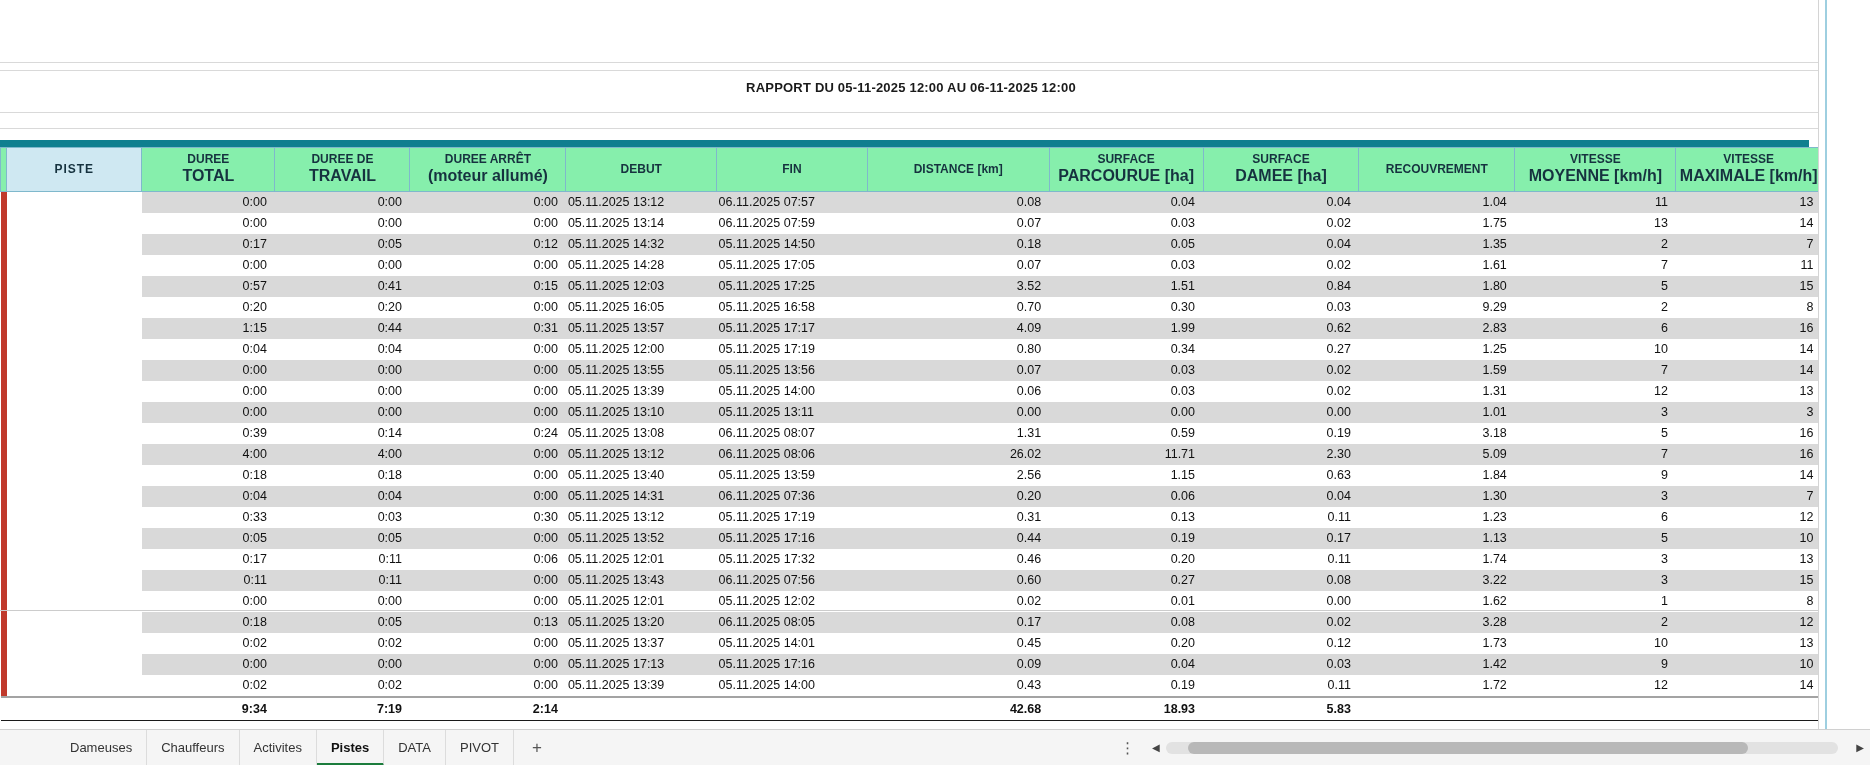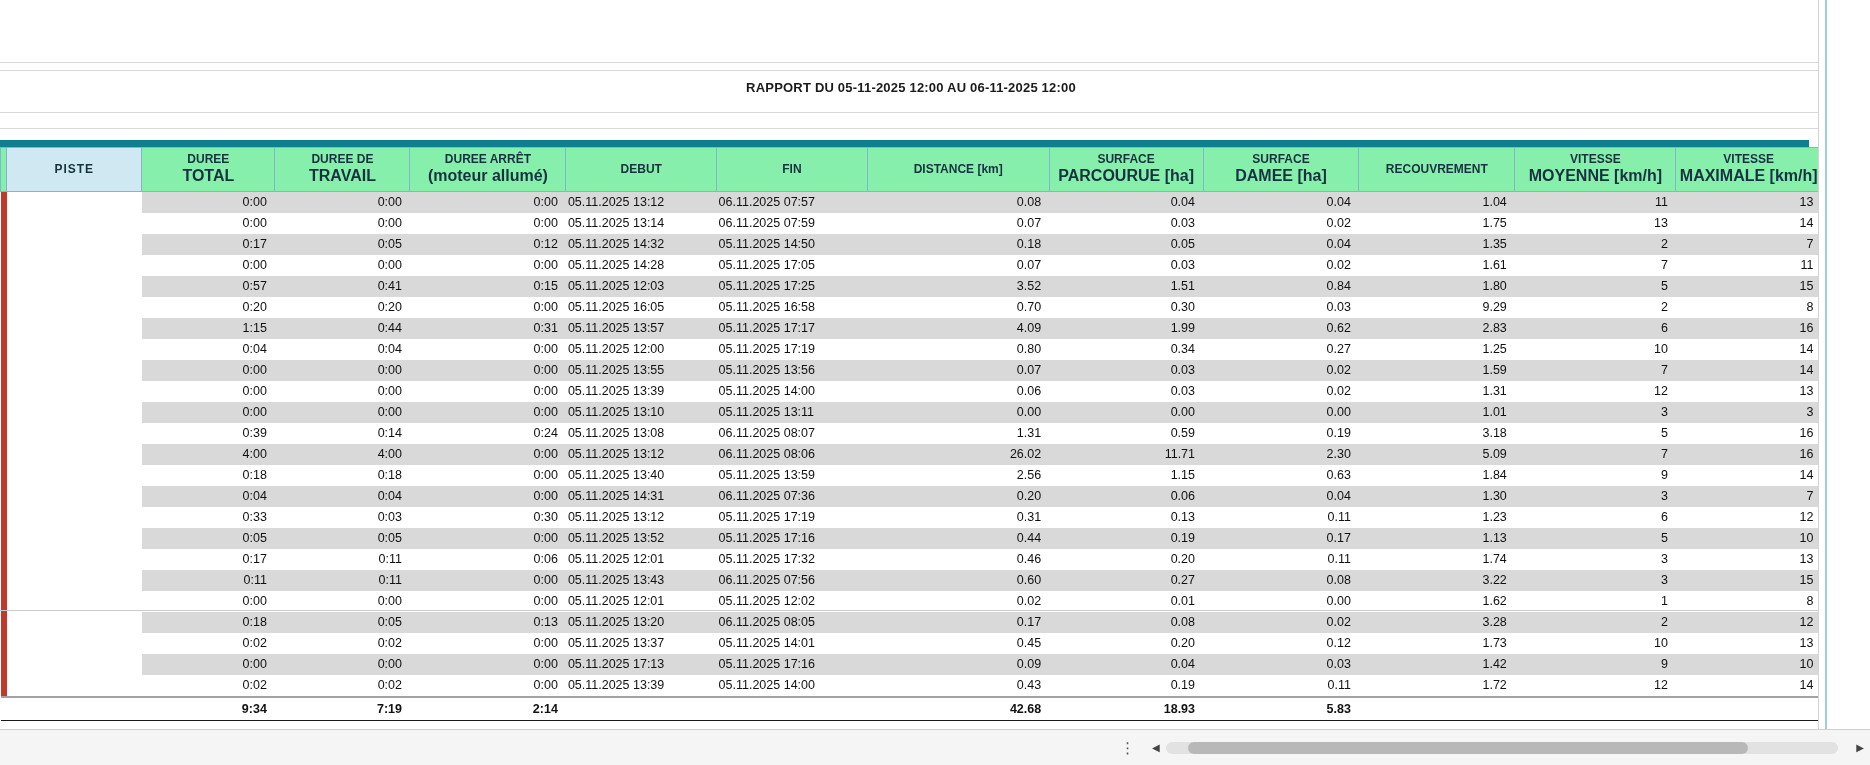--- a/index.html
+++ b/index.html
@@ -688,20 +688,29 @@
     </table>
   </div>
 
   <div class="thin-rule" style="top:610px;"></div>
 
   <div class="right-strip">
     <div class="right-strip-inner"></div>
   </div>
 
   <div class="tabbar">
+    <div class="tabs" id="tabs">
+        <div class="tab">Dameuses</div>
+        <div class="tab">Chauffeurs</div>
+        <div class="tab">Activites</div>
+        <div class="tab active">Pistes</div>
+        <div class="tab">DATA</div>
+        <div class="tab">PIVOT</div>
+        <div class="tab addtab">+</div>
+      </div>
     <div class="tabbar-right">
       <span class="hdots">⋮</span>
       <span class="harrow">◀</span>
       <div class="hscroll">
         <div class="thumb"></div>
       </div>
       <span class="harrow">▶</span>
     </div>
   </div>
 

